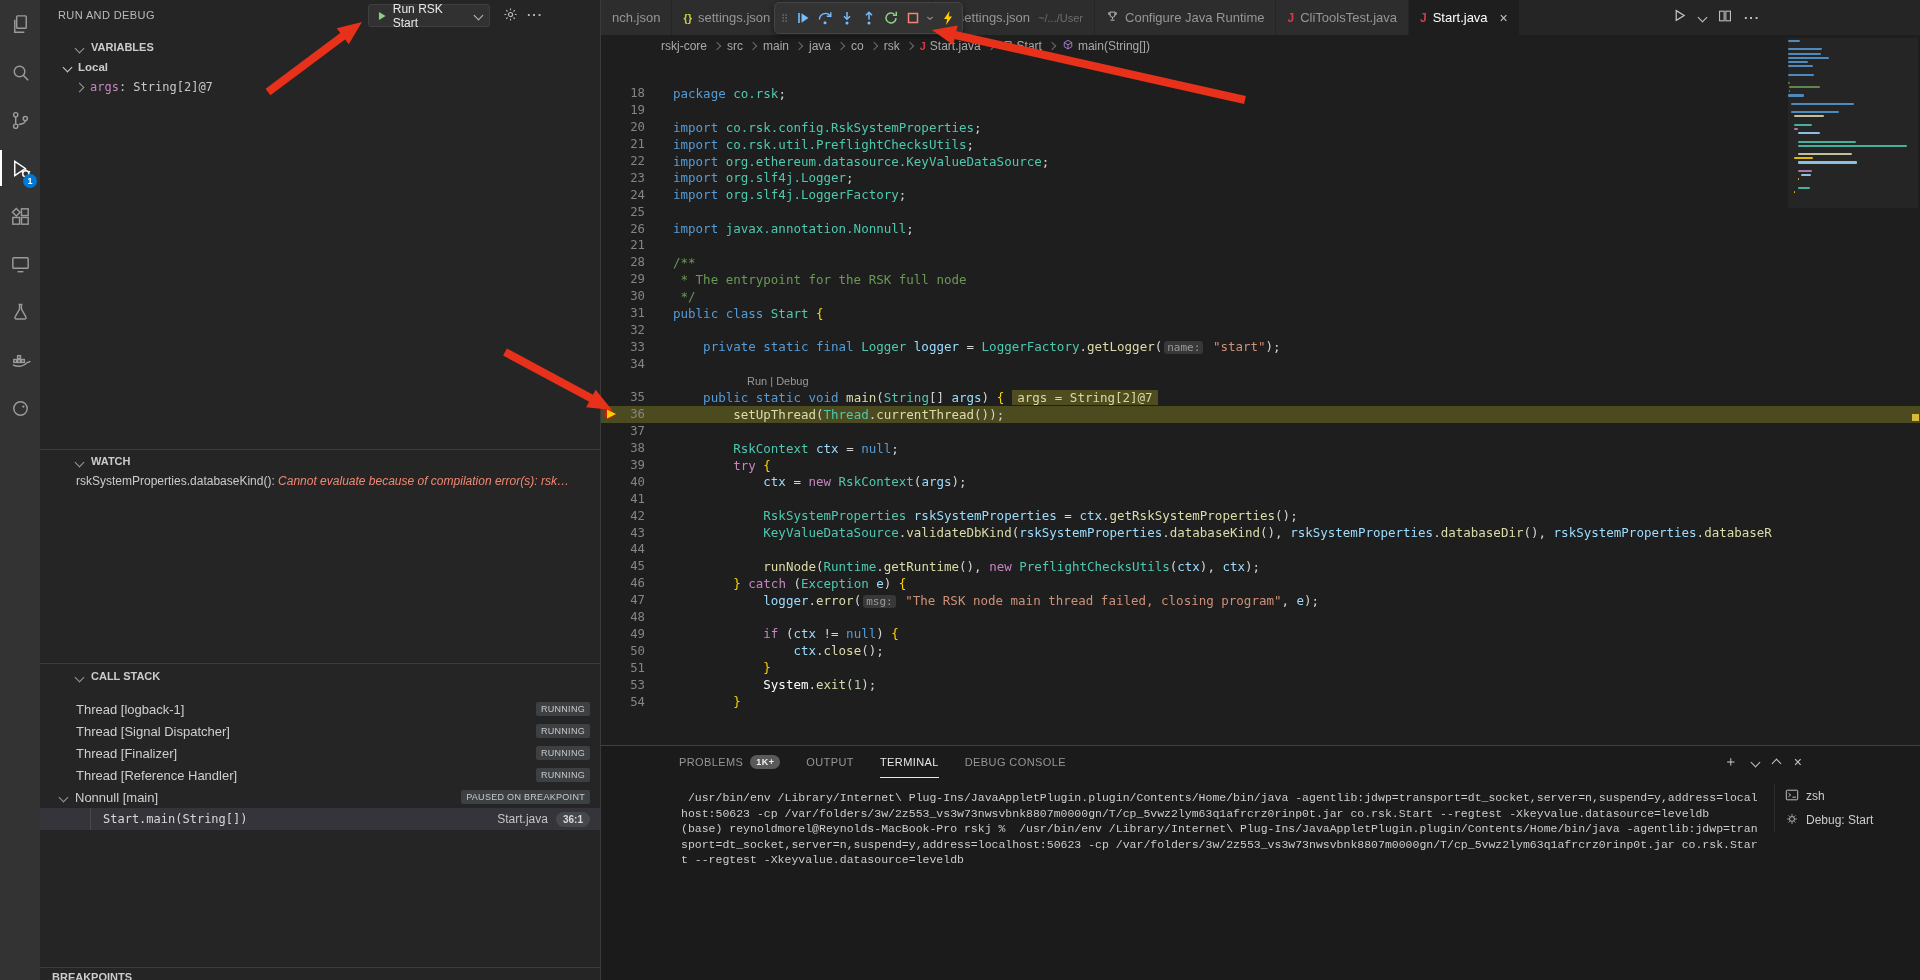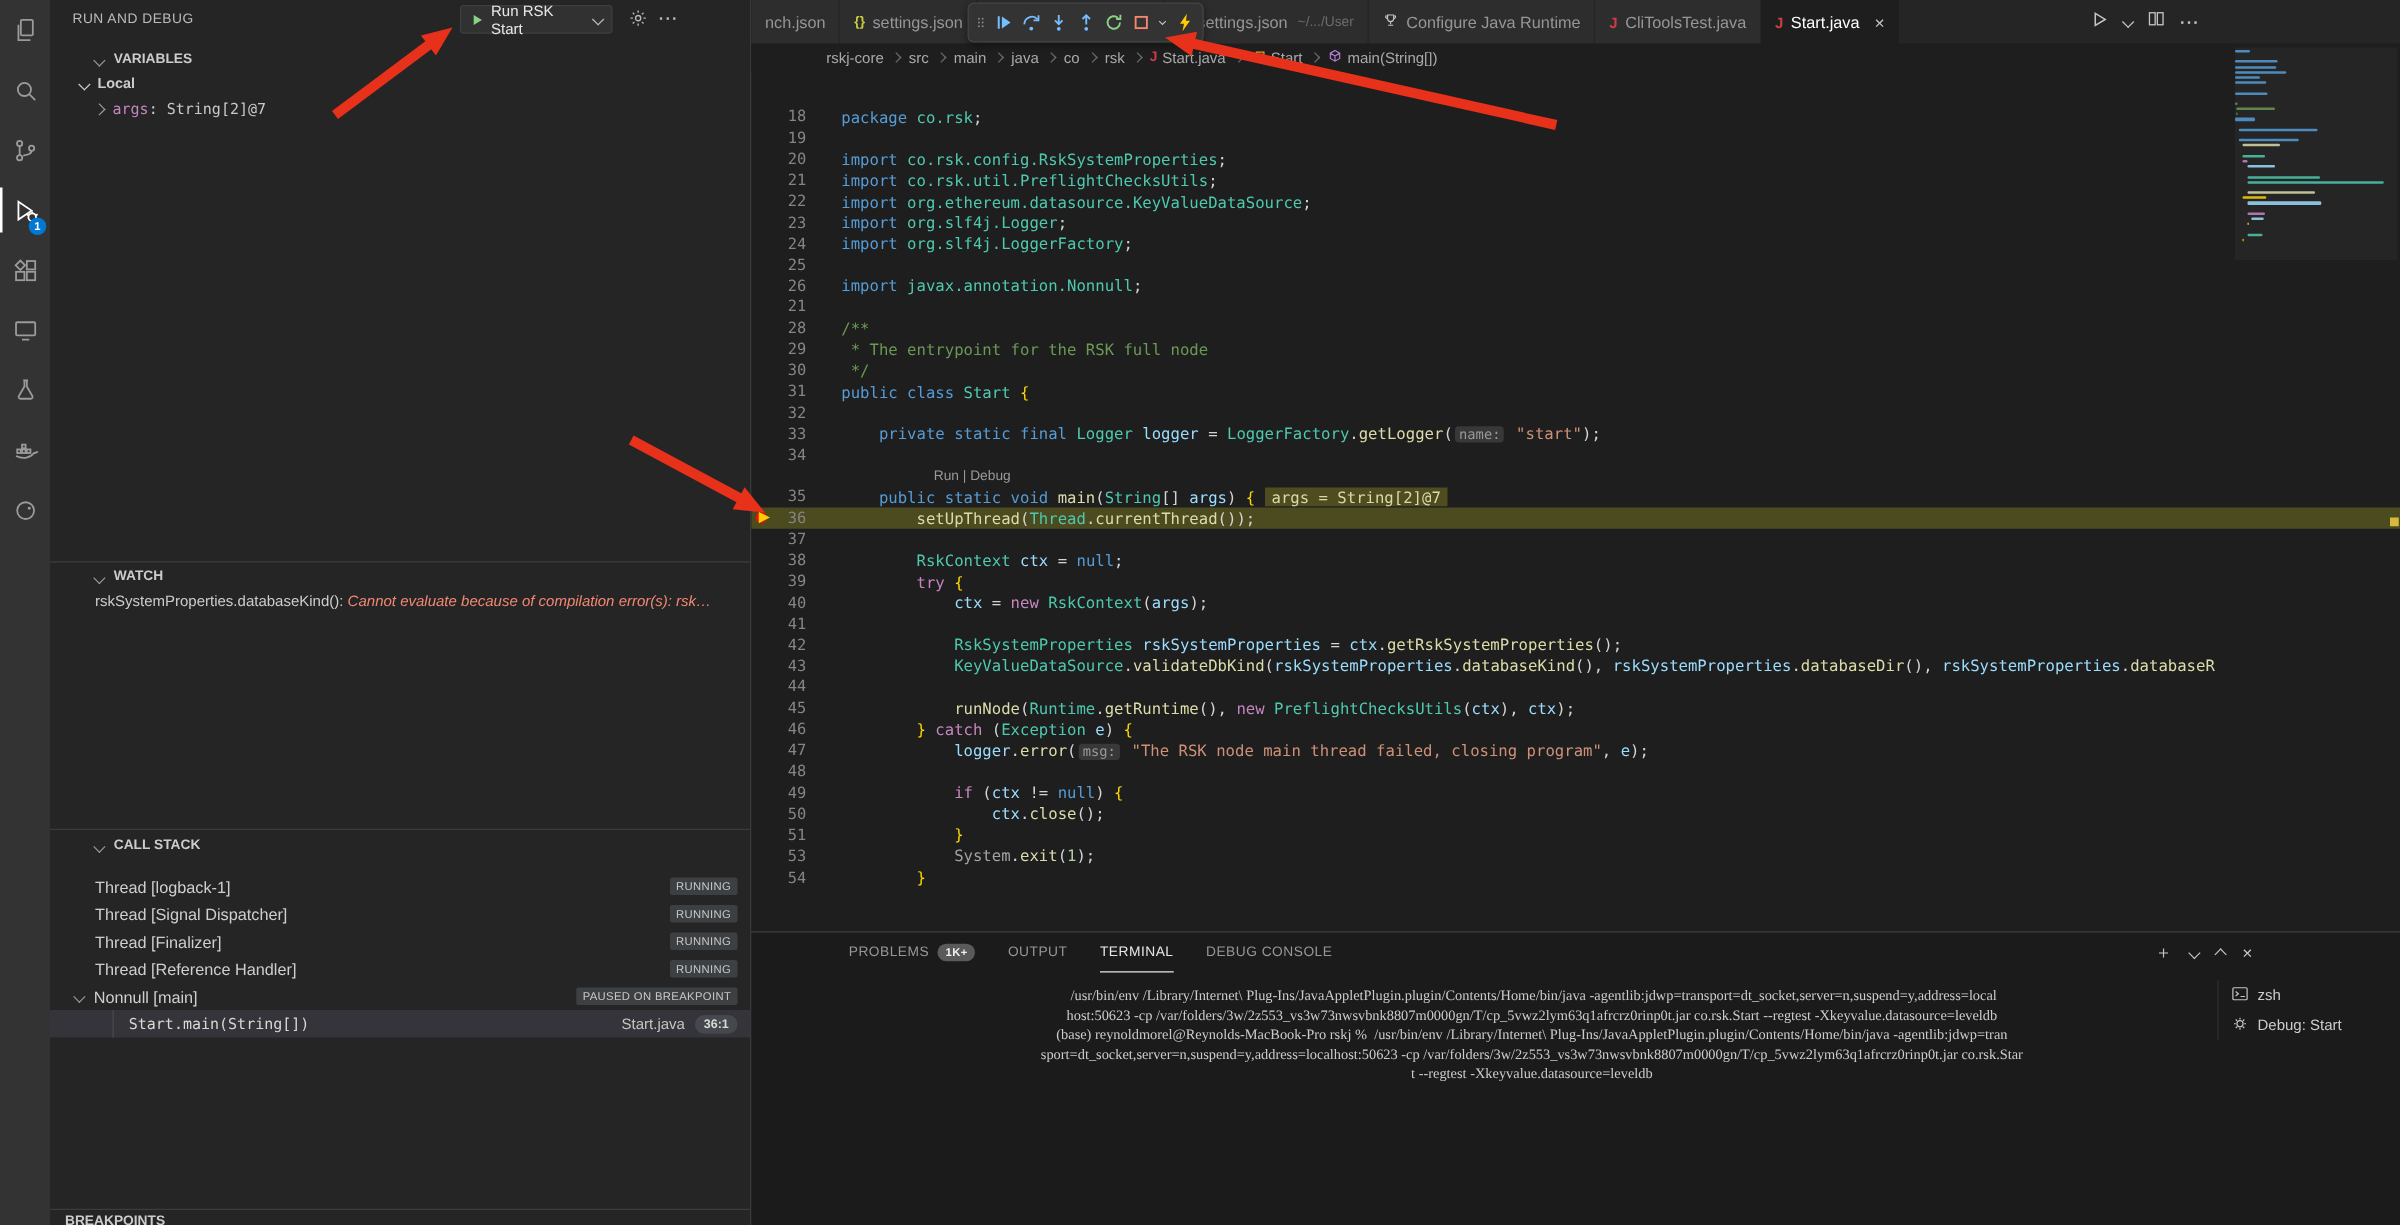--- a/index.html
+++ b/index.html
@@ -85,22 +85,22 @@
   .ruler-mark{position:absolute;right:1px;top:414px;width:7px;height:7px;background:#d7ba3d;}
 
   
   .panel{position:absolute;left:600px;top:745px;width:1320px;height:235px;background:#1b1b1b;border-top:1px solid #404040;
          border-left:1px solid #3a3a3a;box-sizing:border-box;}
   .ptabs{position:absolute;left:78px;top:0;height:32px;display:flex;align-items:center;gap:26px;}
   .ptab{font-size:11px;letter-spacing:.4px;color:#969696;height:31px;display:flex;align-items:center;gap:7px;box-sizing:border-box;}
   .ptab.active{color:#e7e7e7;border-bottom:1px solid #e7e7e7;}
   .pbadge{background:#5a5a5a;color:#f0f0f0;font-size:9px;border-radius:9px;padding:2px 6px;font-weight:bold;}
   .pactions{position:absolute;right:118px;top:0;height:32px;display:flex;align-items:center;gap:14px;color:#c5c5c5;font-size:14px;}
-  .term{position:absolute;left:80px;top:44px;right:150px;font-family:Liberation Serif, serif;font-size:11.5px;
-        line-height:15.5px;color:#cccccc;white-space:pre;text-align:center;}
+  .term{position:absolute;left:80px;top:44px;right:150px;font-family:Liberation Mono, monospace;font-size:11.5px;
+        line-height:15.5px;color:#cccccc;white-space:pre;}
   .tlist{position:absolute;right:0;top:38px;width:145px;border-left:1px solid #2e2e2e;}
   .tlrow{height:24px;display:flex;align-items:center;gap:7px;padding-left:10px;font-size:12px;color:#cccccc;}
 
   
   .arrows{position:absolute;left:0;top:0;width:1920px;height:980px;z-index:60;pointer-events:none;}
 </style>
 </head>
 <body>
 
 <div class="abar" id="abar">
@@ -553,21 +553,21 @@
       <div class="crow">
         <span class="gut">50</span>
         <span class="ct"><span style="color:#d4d4d4">                </span><span style="color:#9cdcfe">ctx</span><span style="color:#d4d4d4">.</span><span style="color:#dcdcaa">close</span><span style="color:#d4d4d4">();</span></span>
       </div>
       <div class="crow">
         <span class="gut">51</span>
         <span class="ct"><span style="color:#d4d4d4">            </span><span style="color:#ffd700">}</span></span>
       </div>
       <div class="crow">
         <span class="gut">53</span>
-        <span class="ct"><span style="color:#d4d4d4">            </span><span style="color:#a3a3a3">System</span><span style="color:#d4d4d4">.</span><span style="color:#dcdcaa">exit</span><span style="color:#d4d4d4">(</span><span style="color:#b5cea8">1</span><span style="color:#d4d4d4">);</span></span>
+        <span class="ct"><span style="color:#d4d4d4">            </span><span style="color:#ffffff">System</span><span style="color:#d4d4d4">.</span><span style="color:#dcdcaa">exit</span><span style="color:#d4d4d4">(</span><span style="color:#b5cea8">1</span><span style="color:#d4d4d4">);</span></span>
       </div>
       <div class="crow">
         <span class="gut">54</span>
         <span class="ct"><span style="color:#d4d4d4">        </span><span style="color:#ffd700">}</span></span>
       </div>
     </div>
 
   <div class="mmviewport"></div>
   <div class="mm ap mmap" id="minimap">
       <div class="mm-row">

